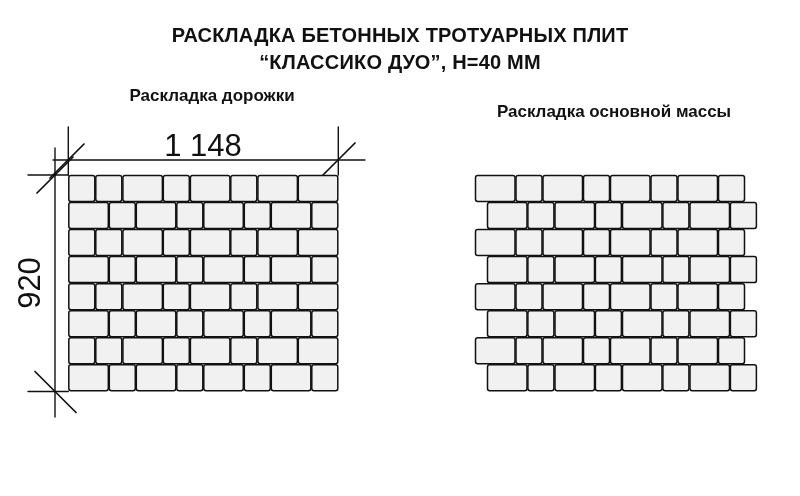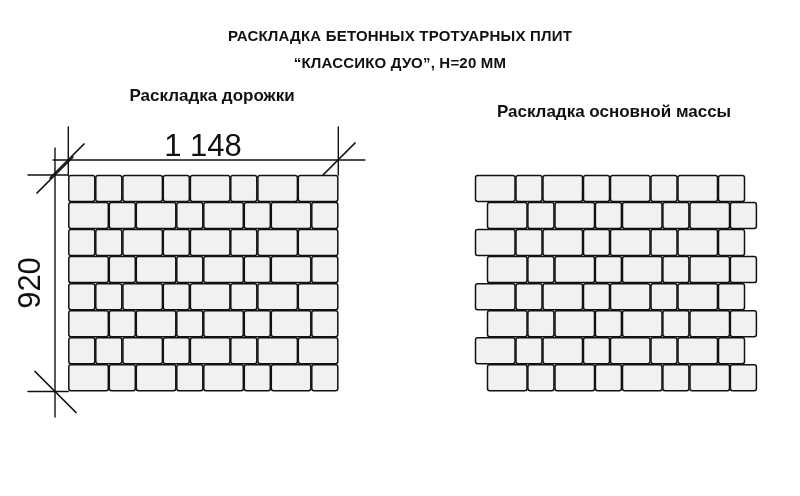--- a/index.html
+++ b/index.html
@@ -6,21 +6,21 @@
   .page{
     position:relative;
     width:800px;height:496px;
     background:var(--bg,#ffffff);
     font-family:"Liberation Sans","DejaVu Sans",sans-serif;
     color:var(--line,#111111);
     overflow:hidden;
   }
   .title{
     position:absolute;top:22px;left:0;width:800px;
-    text-align:center;font-weight:bold;font-size:15px;line-height:27px;
+    text-align:center;font-weight:bold;font-size:20px;line-height:27px;
     letter-spacing:.2px;
   }
   .subtitle{
     position:absolute;text-align:center;font-weight:bold;font-size:17px;line-height:20px;
   }
   .subtitle.left{top:86px;left:62px;width:300px;}
   .subtitle.right{top:102px;left:464px;width:300px;}
   svg{position:absolute;top:0;left:0;}
   .grid rect{
     fill:var(--tile-fill,#f1f1f1);
@@ -40,21 +40,21 @@
     text-anchor:middle;
   }
 </style>
 </head>
 <body>
 
 <div class="page">
 
   <div class="title">
     <div>РАСКЛАДКА БЕТОННЫХ ТРОТУАРНЫХ ПЛИТ</div>
-    <div>“КЛАССИКО ДУО”, Н=20 ММ</div>
+    <div>“КЛАССИКО ДУО”, Н=40 ММ</div>
   </div>
 
   <div class="subtitle left">Раскладка дорожки</div>
   <div class="subtitle right">Раскладка основной массы</div>
 
   <svg width="800" height="496" viewBox="0 0 800 496">
 
     <g class="dim">
       <line x1="53" y1="160" x2="365" y2="160"></line>
       <line x1="68.3" y1="127" x2="68.3" y2="175"></line>

